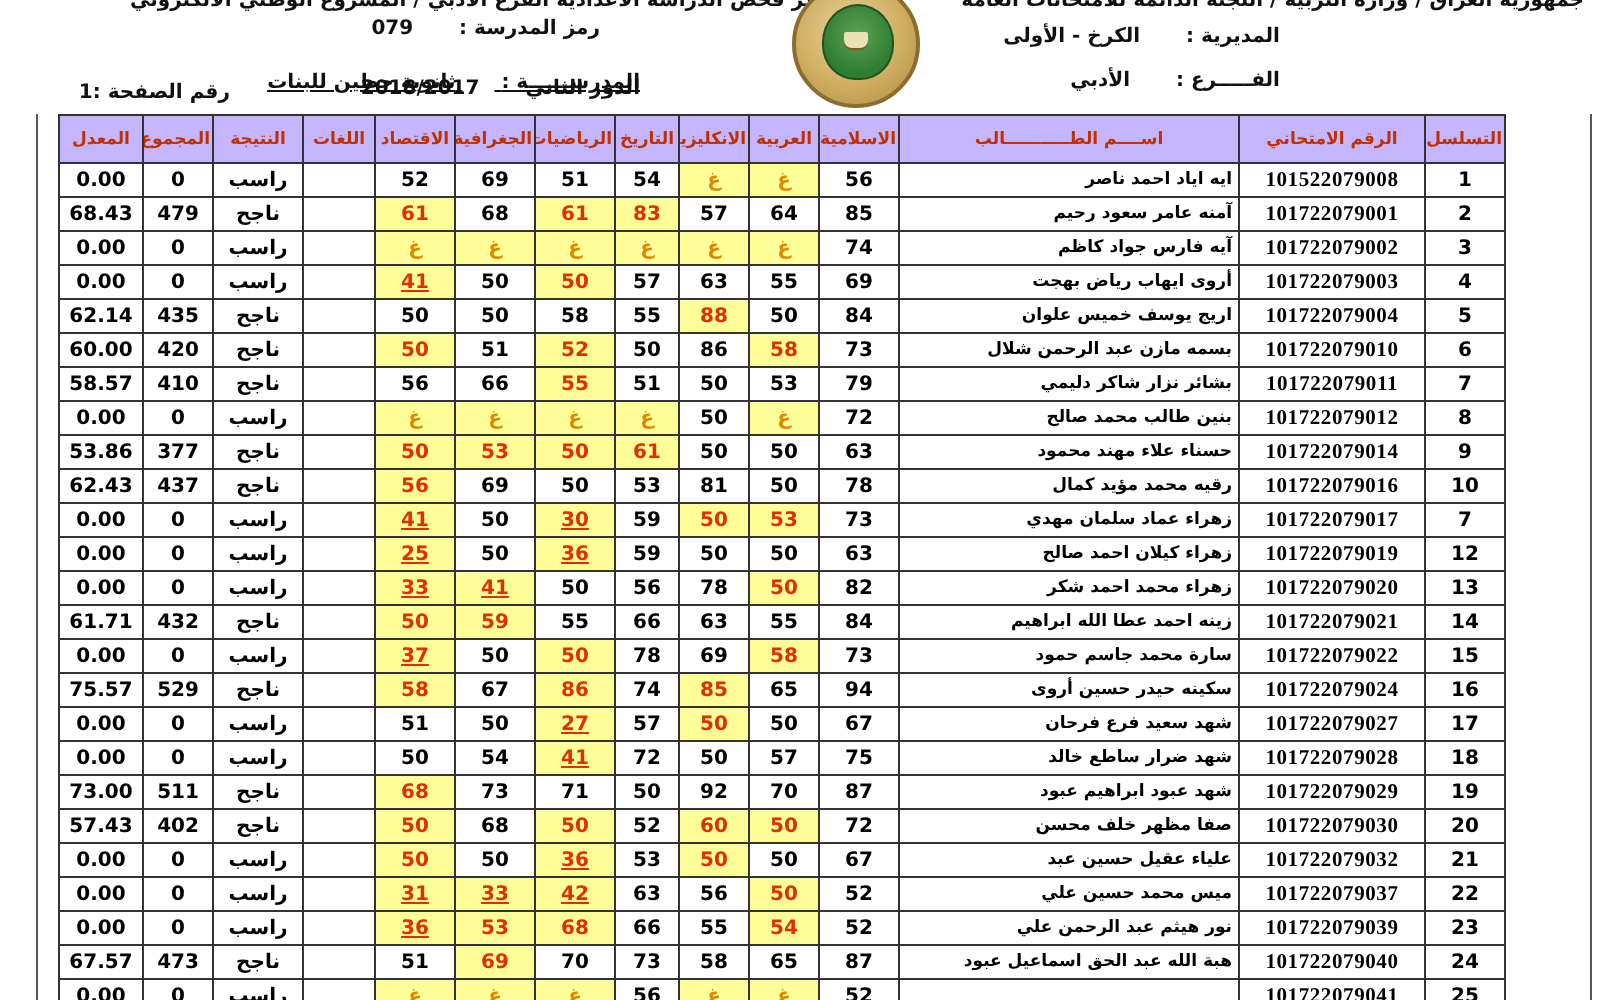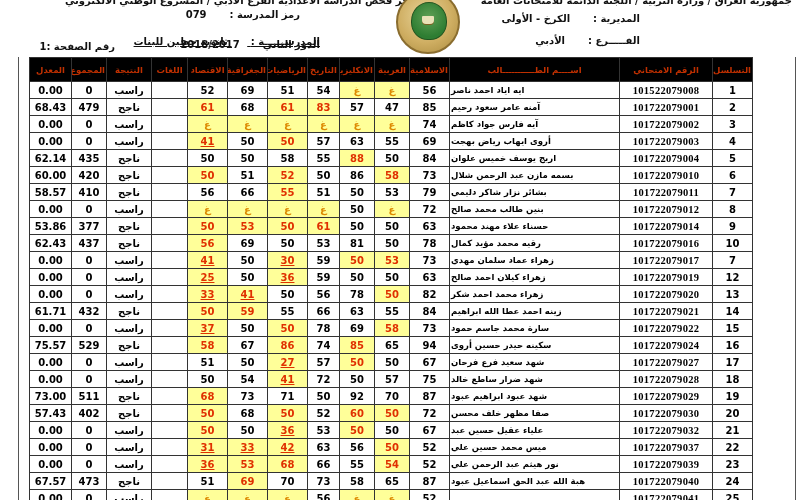--- a/index.html
+++ b/index.html
@@ -41,29 +41,29 @@
   .gap{display:inline-block;width:16px;}
   
   .vrule{position:absolute;top:57px;bottom:0;width:1px;background:#555;}
   .vrule.left{left:18px;} .vrule.right{left:795px;}
   
   table.results{
     position:absolute;top:57px;right:47px;width:723px;
     border-collapse:collapse;table-layout:fixed;direction:rtl;
   }
   .results th{
-    background:#000000;color:#c03000;font-size:8.5px;font-weight:bold;
+    background:#c4b5fd;color:#c03000;font-size:8.5px;font-weight:bold;
     border:1px solid #333;height:23px;padding:0 1px;white-space:nowrap;overflow:hidden;
   }
   .results td{
     border:1px solid #333;height:16px;padding:0 1px;
     font-size:10px;font-weight:bold;color:#000;text-align:center;
     white-space:nowrap;overflow:hidden;background:#fff;
   }
-  .results td.name{font-size:8.5px;text-align:left;padding-right:3px;}
+  .results td.name{font-size:8.5px;text-align:right;padding-right:3px;}
   .results td.exam{font-size:10.5px;letter-spacing:0.3px;font-family:Liberation Serif, serif;}
   .results td.hl{background:#ffff99;color:#e03000;}
   .results td.gh{color:#dd8800;}
   .results td.ul{text-decoration:underline;}
 </style>
 </head>
 <body>
 
 <div class="titleline">
   <span>جمهورية العراق / وزارة التربية / اللجنة الدائمة للامتحانات العامة</span>
@@ -158,21 +158,21 @@
         <td class="mark"></td>
         <td class="result">راسب</td>
         <td class="total">0</td>
         <td class="average">0.00</td>
       </tr>
       <tr>
         <td class="seq">2</td>
         <td class="exam">101722079001</td>
         <td class="name">آمنه عامر سعود رحيم</td>
         <td class="mark">85</td>
-        <td class="mark">47</td>
+        <td class="mark">64</td>
         <td class="mark">57</td>
         <td class="mark hl">83</td>
         <td class="mark hl">61</td>
         <td class="mark">68</td>
         <td class="mark hl">61</td>
         <td class="mark"></td>
         <td class="result">ناجح</td>
         <td class="total">479</td>
         <td class="average">68.43</td>
       </tr>

